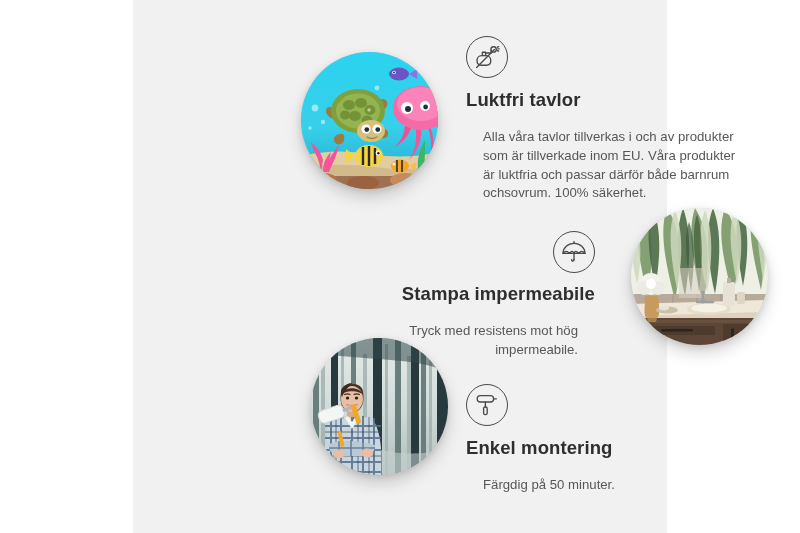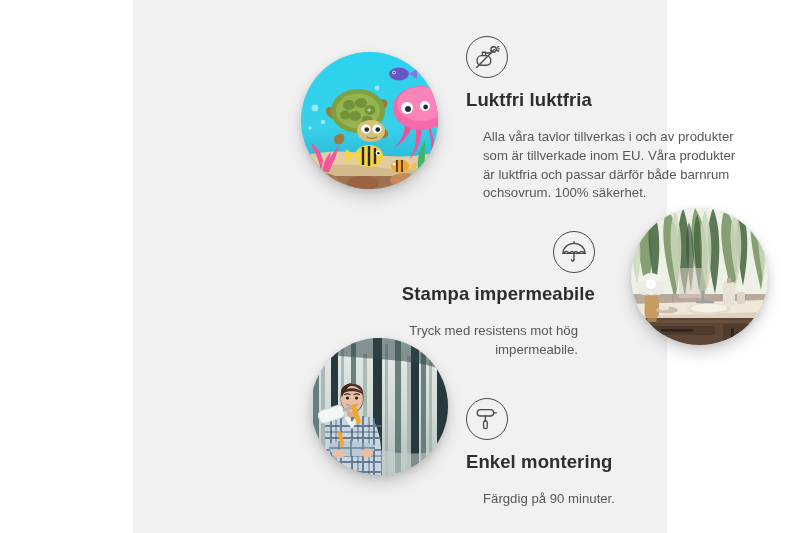--- a/index.html
+++ b/index.html
@@ -85,21 +85,21 @@
   #feature-water {
     left: 200px;
     top: 231px;
     width: 262px;
     text-align: right;
   }
   #feature-water .feature-icon { margin-left: auto; margin-bottom: 9px; }
   #feature-water .feature-title { margin-bottom: 5px; }
 
   
-  #feature-mount { left: 333px; top: 398px; width: 290px; }
+  #feature-mount { left: 333px; top: 384px; width: 290px; }
   #feature-mount .feature-icon { margin-bottom: 10px; }
   #feature-mount .feature-title { margin-bottom: 4px; }
 </style>
 </head>
 <body>
 
 <div id="stage">
 
   <div id="panel">
 
@@ -403,21 +403,21 @@
 
           <path d="M11.6 9 L17.2 9 L17.2 6.4"></path>
 
           <circle cx="19.6" cy="5.4" r="2.7"></circle>
 
           <path d="M23.4 3.2 L24.6 2.6 M23.4 6.6 L24.6 7.2 M23.8 4.9 L25.2 4.9"></path>
 
           <line x1="2.6" y1="23.4" x2="20.4" y2="5.6"></line>
         </svg>
       </div>
-      <h3 class="feature-title">Luktfri luktfria</h3>
+      <h3 class="feature-title">Luktfri tavlor</h3>
       <p class="feature-desc">Alla våra tavlor tillverkas i och av produkter som är tillverkade inom EU. Våra produkter är luktfria och passar därför både barnrum ochsovrum. 100% säkerhet.</p>
     </div>
 
     <div class="feature" id="feature-water">
       <div class="feature-icon">
         <svg width="26" height="26" viewBox="0 0 26 26" fill="none" stroke="#4a4a4a" stroke-width="1.35" stroke-linecap="round" stroke-linejoin="round">
 
           <path d="M2 14.4 C2 8.6 6.9 4.4 13 4.4 C19.1 4.4 24 8.6 24 14.4 Z"></path>
 
           <path d="M2 14.4 C4.4 11.6 6.1 11.6 8.4 14.4 C10.7 11.6 12.3 11.6 13 14.4 C13.7 11.6 15.3 11.6 17.6 14.4 C19.9 11.6 21.6 11.6 24 14.4"></path>
@@ -441,17 +441,17 @@
 
           <path d="M11.4 10 L11.4 12.6 L11.4 13.6"></path>
           <path d="M19.6 6.8 L22.4 6.8"></path>
 
           <path d="M11.4 13.6 L11.4 15"></path>
 
           <rect x="9.6" y="15" width="3.6" height="7.6" rx="1.6"></rect>
         </svg>
       </div>
       <h3 class="feature-title">Enkel montering</h3>
-      <p class="feature-desc">Färgdig på 90 minuter.</p>
+      <p class="feature-desc">Färgdig på 50 minuter.</p>
     </div>
 
   </div>
 </div>
 
 </body></html>

